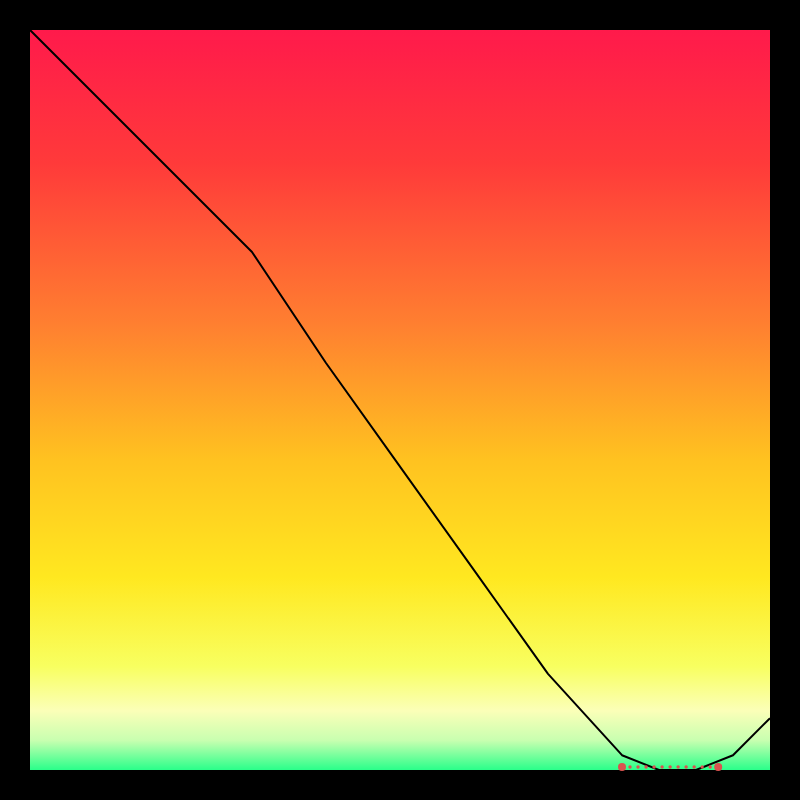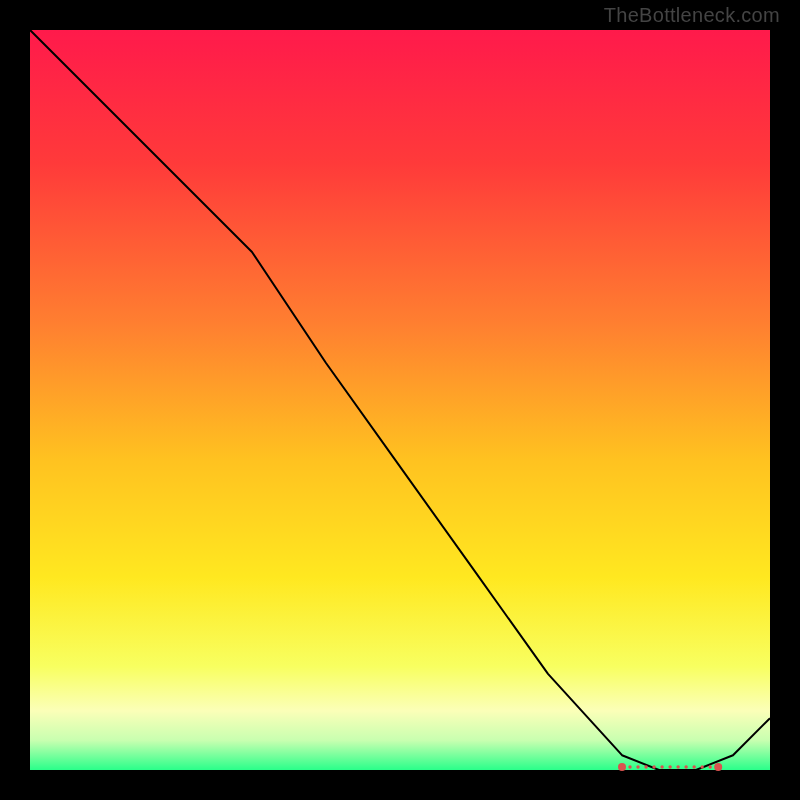--- a/index.html
+++ b/index.html
@@ -29,21 +29,20 @@
   svg {
     position: absolute;
     top: 0;
     left: 0;
   }
 </style>
 </head>
 <body>
 
 <div class="container">
-  <div class="watermark">TheBottleneck.com</div>
   <svg id="chart-svg" width="800" height="800">
       <defs>
         <linearGradient id="bg-grad" x1="0" y1="0" x2="0" y2="1">
           <stop offset="0%" stop-color="#ff1a4b"></stop>
           <stop offset="18%" stop-color="#ff3a3a"></stop>
           <stop offset="40%" stop-color="#ff8030"></stop>
           <stop offset="57.99999999999999%" stop-color="#ffc220"></stop>
           <stop offset="74%" stop-color="#ffe820"></stop>
           <stop offset="86%" stop-color="#f8ff60"></stop>
           <stop offset="92%" stop-color="#fbffb8"></stop>

